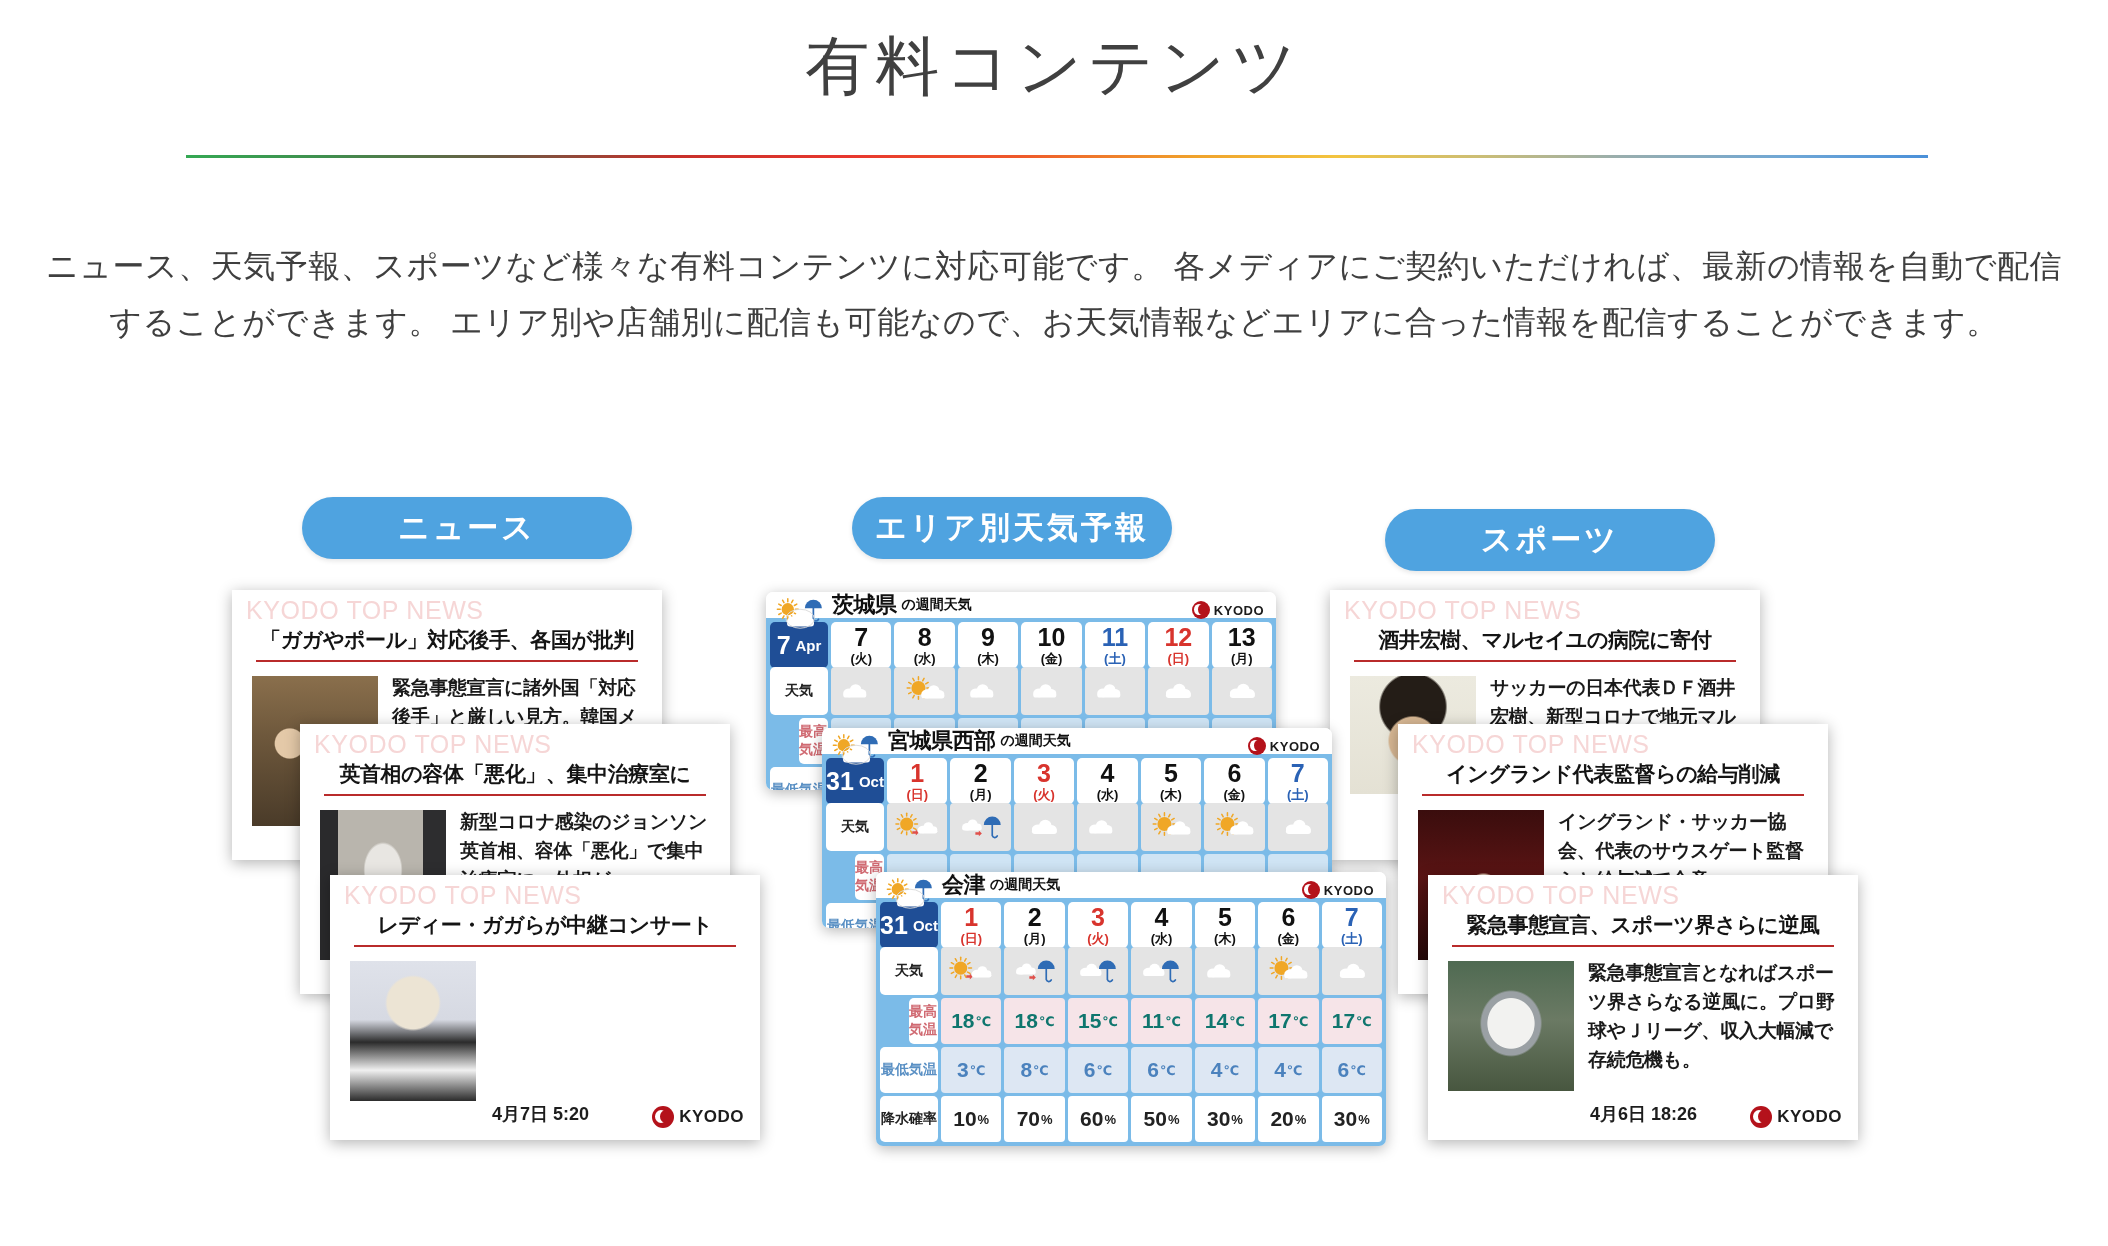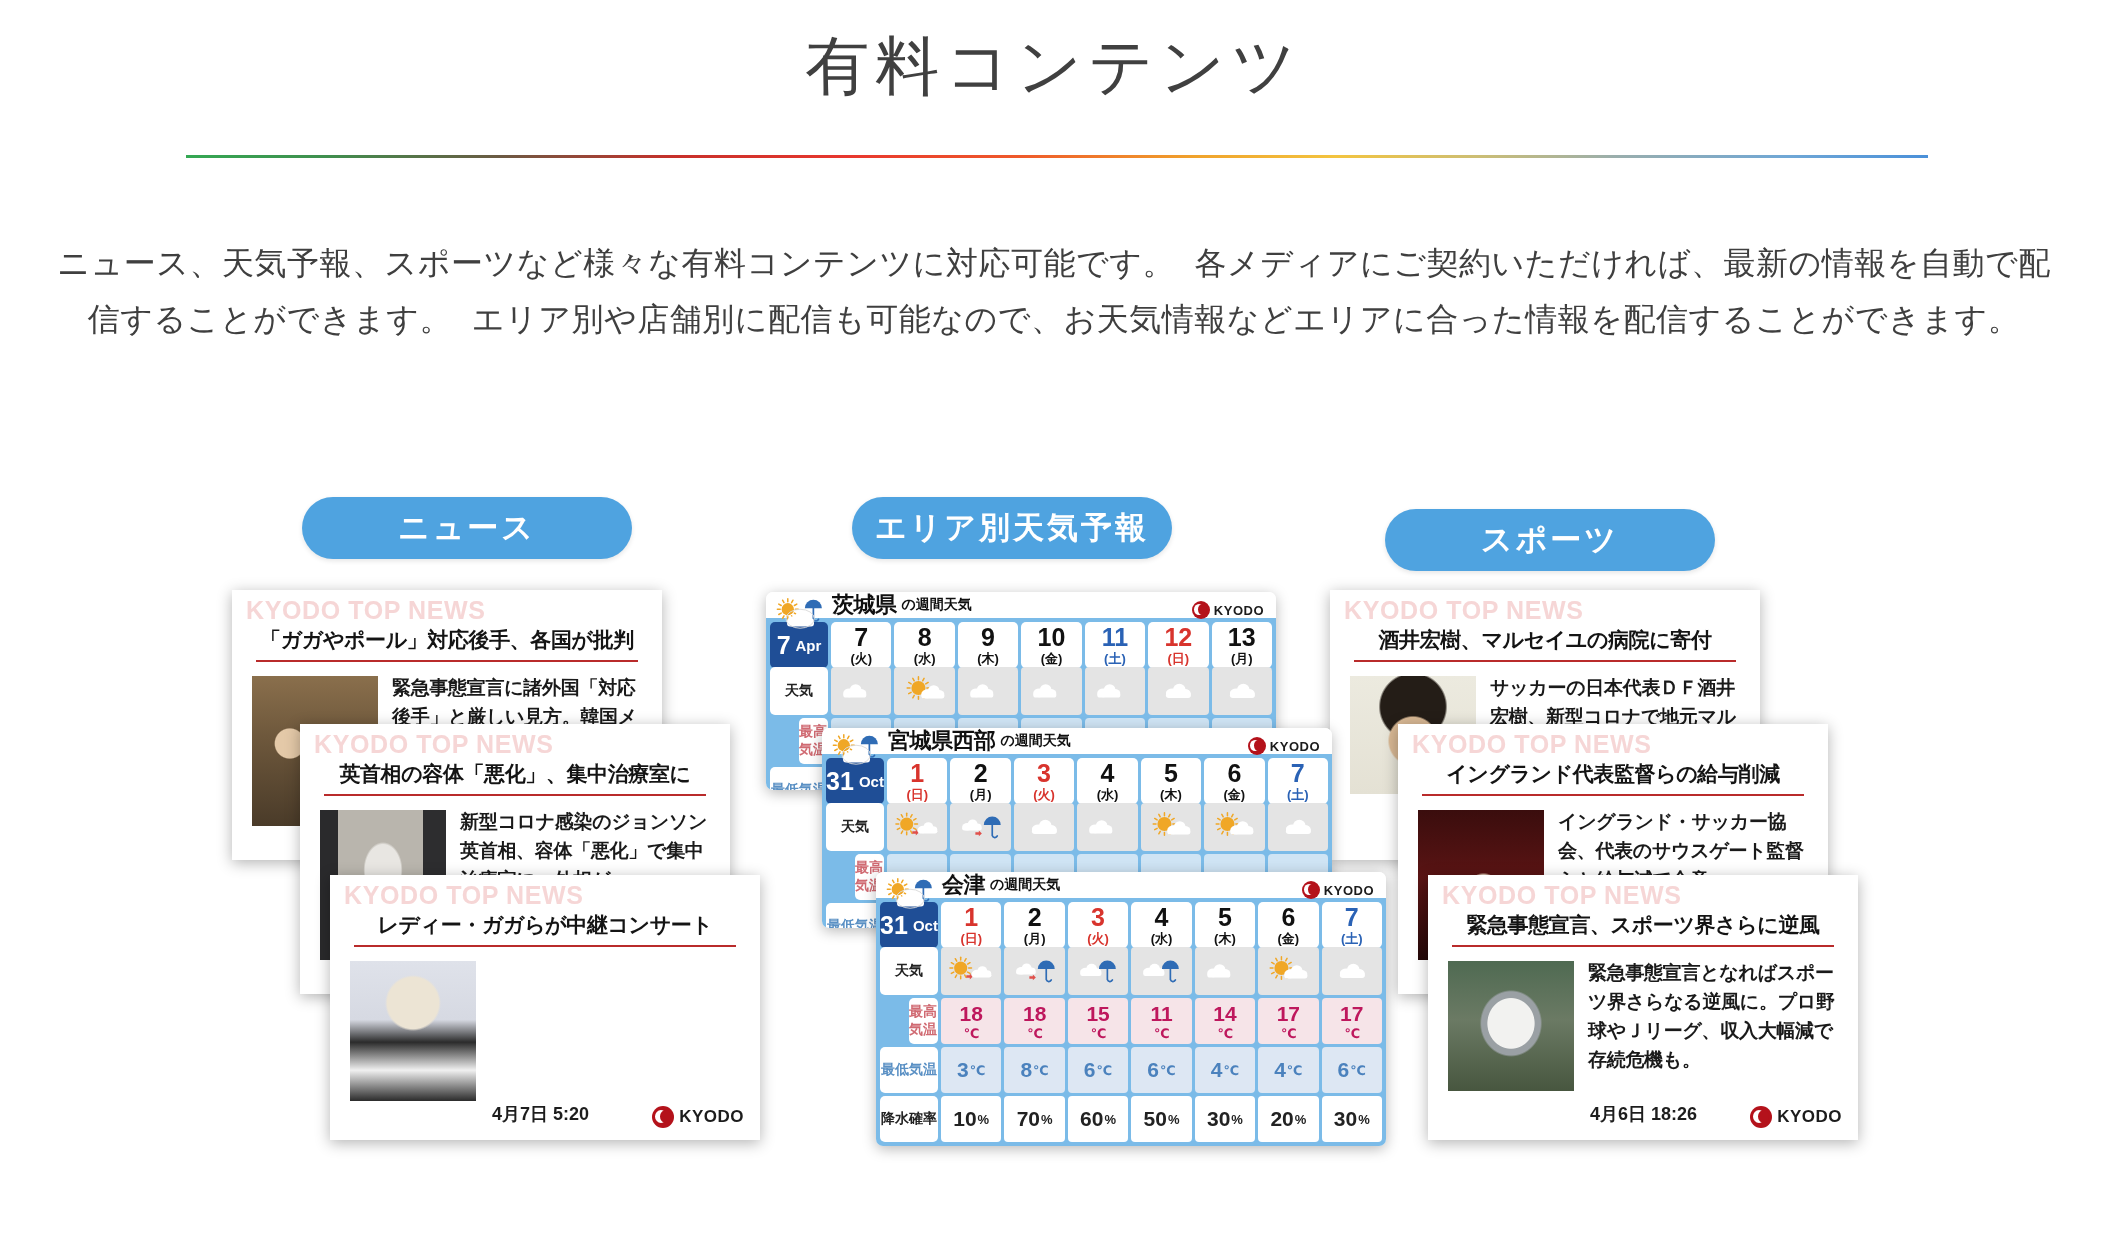--- a/index.html
+++ b/index.html
@@ -55,21 +55,20 @@
   .lead {
     position: absolute;
     top: 238px;
     left: 45px;
     width: 2018px;
     text-align: center;
     font-size: 32px;
     line-height: 1.75;
     color: #3f3f3f;
     letter-spacing: 0.5px;
-    font-family: Liberation Mono, monospace;
   }
 
   
   .pill {
     position: absolute;
     height: 62px;
     border-radius: 34px;
     background: #4fa3e0;
     color: #ffffff;
     font-size: 31px;
@@ -91,21 +90,21 @@
     box-shadow: 0 3px 14px rgba(0,0,0,0.30);
     overflow: hidden;
   }
 
   
   .news-card { width: 430px; height: 270px; }
   .news-brand {
     position: absolute;
     top: 6px; left: 14px;
     font-size: 25px;
-    font-weight: 700;
+    font-weight: 400;
     letter-spacing: 0.6px;
     color: #f6d6d6;
     font-family: "Liberation Sans", sans-serif;
   }
   .news-headline {
     position: absolute;
     top: 36px; left: 0; width: 430px;
     text-align: center;
     font-size: 21px;
     font-weight: 700;
@@ -318,21 +317,21 @@
   .w-day.sun .num, .w-day.sun .dow { color: #d8342d; }
   .w-day.sat .num, .w-day.sat .dow { color: #2a62b5; }
 
   .w-cell {
     background: #e4e4e4;
     border-radius: 4px;
     display: flex;
     align-items: center;
     justify-content: center;
   }
-  .w-cell.hi { background: #f6e4e8; color: #be185d; flex-direction: column; }
+  .w-cell.hi { background: #f6e4e8; color: #0f766e; }
   .w-cell.lo { background: #dde7f3; color: #4b82bd; }
   .w-cell.pop { background: #ffffff; color: #222; }
   .w-temp { font-size: 21px; font-weight: 700; }
   .w-unit { font-size: 13px; font-weight: 700; margin-left: 1px; }
 
   .wi { width: 44px; height: 30px; position: relative; }
 </style>
 </head>
 <body>
 

